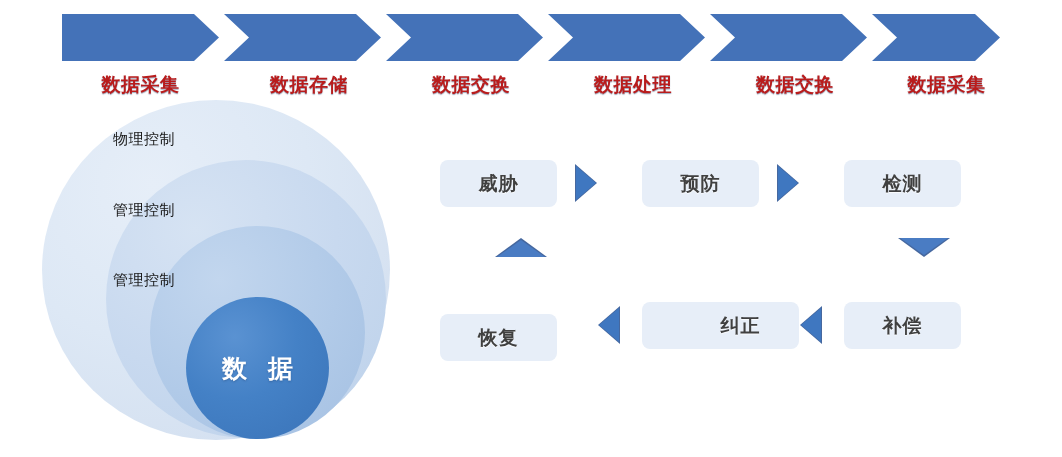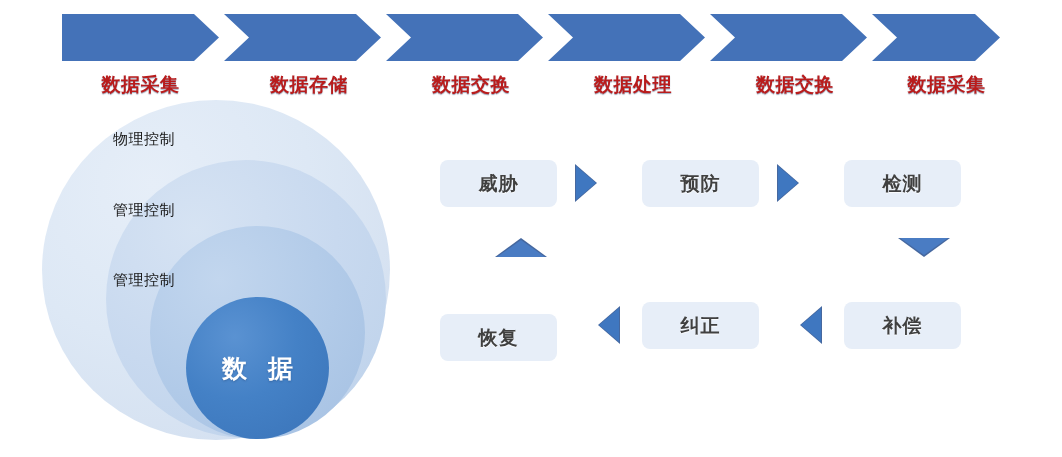--- a/index.html
+++ b/index.html
@@ -126,21 +126,21 @@
     font-size: 19px;
     font-weight: bold;
     color: #404040;
     letter-spacing: 1px;
     text-shadow: 0 1px 1px rgba(255,255,255,0.85);
   }
   #box-threat     { left: 10px;  top: 10px; }
   #box-prevent    { left: 212px; top: 10px; }
   #box-detect     { left: 414px; top: 10px; }
   #box-recover    { left: 10px;  top: 140px; margin-top: 24px; }
-  #box-correct    { left: 212px; top: 152px; }
+  #box-correct    { left: 212px; top: 152px; padding-left: 40px; }
   #box-compensate { left: 414px; top: 152px; border-radius: 8px; }
 
   .cycle-arrow {
     position: absolute;
     width: 0;
     height: 0;
   }
   .arrow-right {
     border-top: 19px solid transparent;
     border-bottom: 19px solid transparent;

